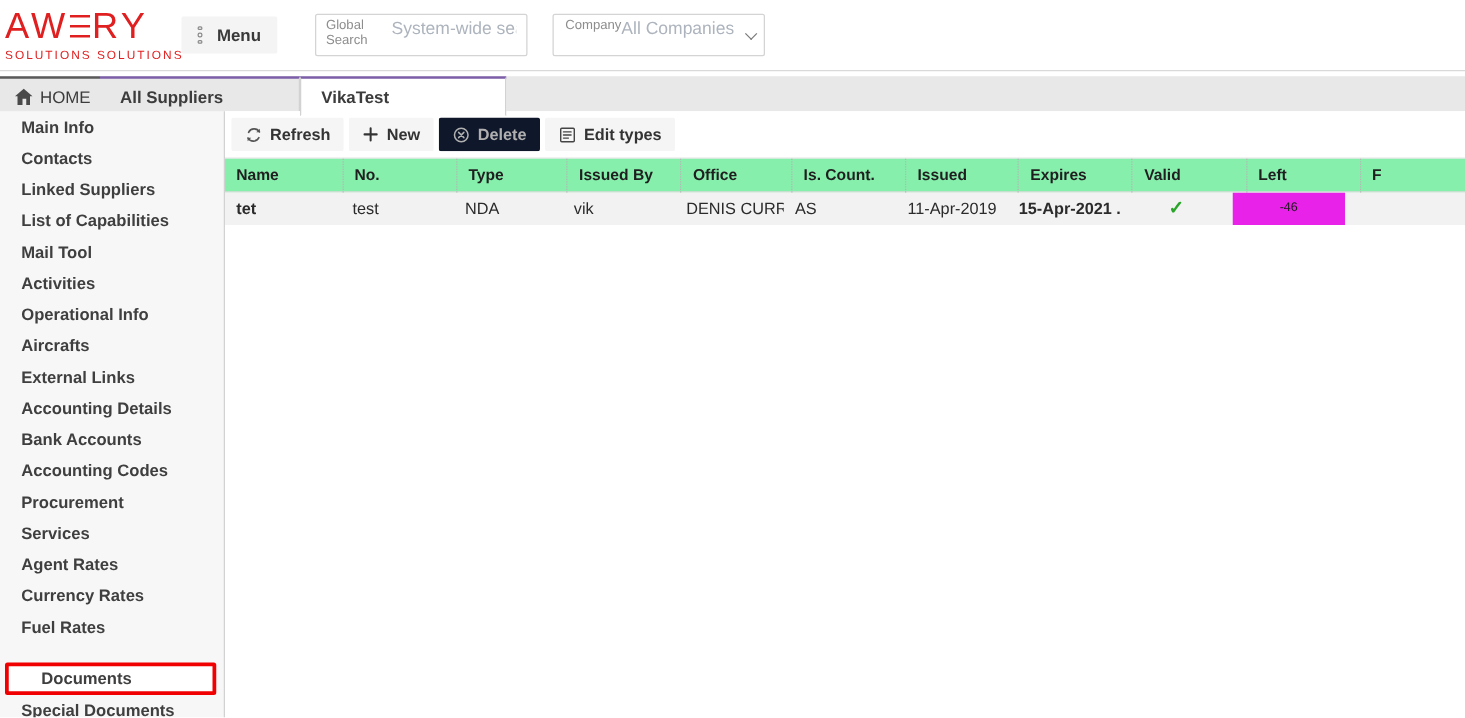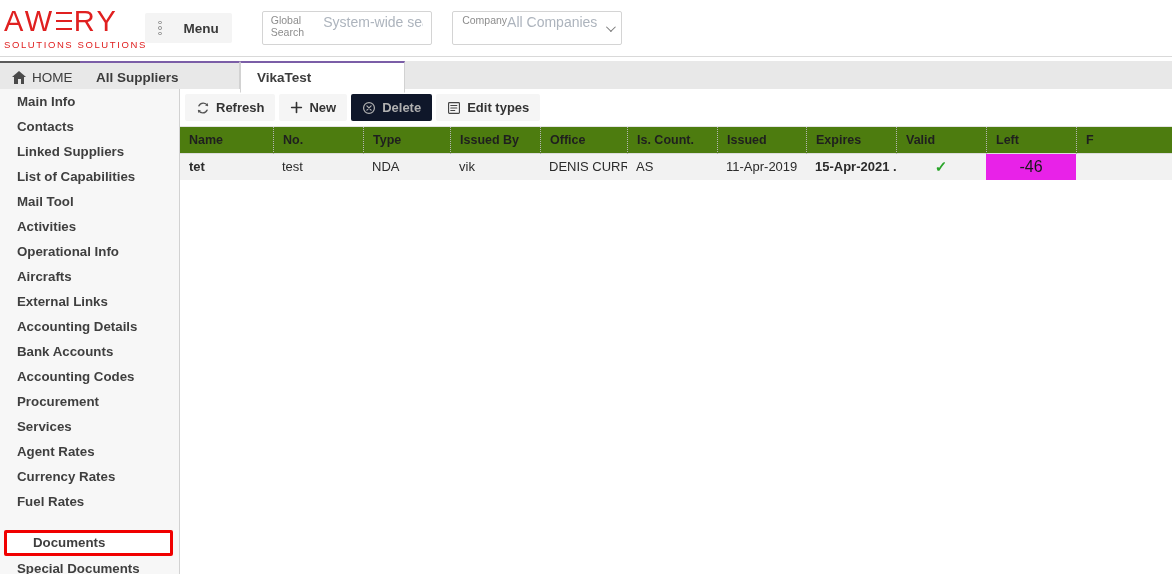--- a/index.html
+++ b/index.html
@@ -41,21 +41,21 @@
   .logo-e i:nth-child(2){ top:9px; }
   .logo-e i:nth-child(3){ top:17px; }
   .logo-sub {
     color:#e02020; font-size:9.5px; letter-spacing:1.6px;
     margin-top:3px; font-weight:400; white-space:nowrap;
   }
 
   .menu-btn {
     margin-left:5px; height:30px; min-width:68px;
     background:#f4f4f4; border:1px solid transparent; border-radius:2px;
-    display:flex; align-items:center; justify-content:center; gap:22px;
+    display:flex; align-items:center; justify-content:center; gap:12px;
     padding:0 12px; cursor:pointer;
   }
   .kebab { display:flex; flex-direction:column; gap:2px; align-items:center; }
   .kebab span { width:3.5px; height:3.5px; border-radius:50%; border:1px solid #8a8a8a; display:block; }
   .menu-label { font-size:13.5px; font-weight:bold; color:#3a3a3a; }
 
   .field {
     position:relative; height:34px; border:1px solid #d4d4d4; background:#fff;
     border-radius:2px; padding:2px 8px 0 8px; display:flex;
     flex-direction:row; justify-content:center; cursor:text;
@@ -130,41 +130,41 @@
   }
   .tb-btn.disabled { color:#b0b0b0; cursor:default; background:#0f172a; }
 
   .ic { flex:0 0 auto; display:inline-block; }
   .ic svg { display:block; }
 
   
   .grid { width:992px; }
   .grid-head {
     display:flex; height:27px; align-items:center;
-    background:#4d7c0f; border-bottom:1px solid #dcdcdc;
+    background:#86efac; border-bottom:1px solid #dcdcdc;gap:12px;
   }
   .grid-head .cell {
     font-size:12.5px; font-weight:bold; color:#1f1f1f;
     height:27px; line-height:27px; padding-left:9px;
     border-left:1px dotted #b5b5b5; white-space:nowrap; overflow:hidden;
     cursor:pointer;
   }
   .grid-head .cell:first-child { border-left:none; }
 
   .grid-row { display:flex; height:26px; align-items:stretch; background:#f2f2f2; cursor:pointer; }
   .grid-row .cell {
     font-size:13px; color:#2b2b2b; height:26px; line-height:26px;
     padding-left:9px; white-space:nowrap; overflow:hidden;
   }
   .grid-row .cell.b { font-weight:bold; }
   .grid-row .cell.center { padding-left:0; text-align:center; }
   .grid-row .cell.highlight-cell { padding-left:0; text-align:center; }
   .cell-pill {
     display:block; height:26px; line-height:26px; width:100%;
-    background:#e822e8; color:#1a1a1a; font-size:16px; text-align:center;
+    background:#e822e8; color:#1a1a1a; font-size:10px; text-align:center;
   }
   .check { color:#2aa52a; font-size:15px; font-weight:bold; line-height:26px; }
   .grid-body-bg { height:calc(485px - 38px - 27px - 26px); background:#ffffff; }
 </style>
 </head>
 <body>
 
 <div id="app">
 
   <div class="header">

